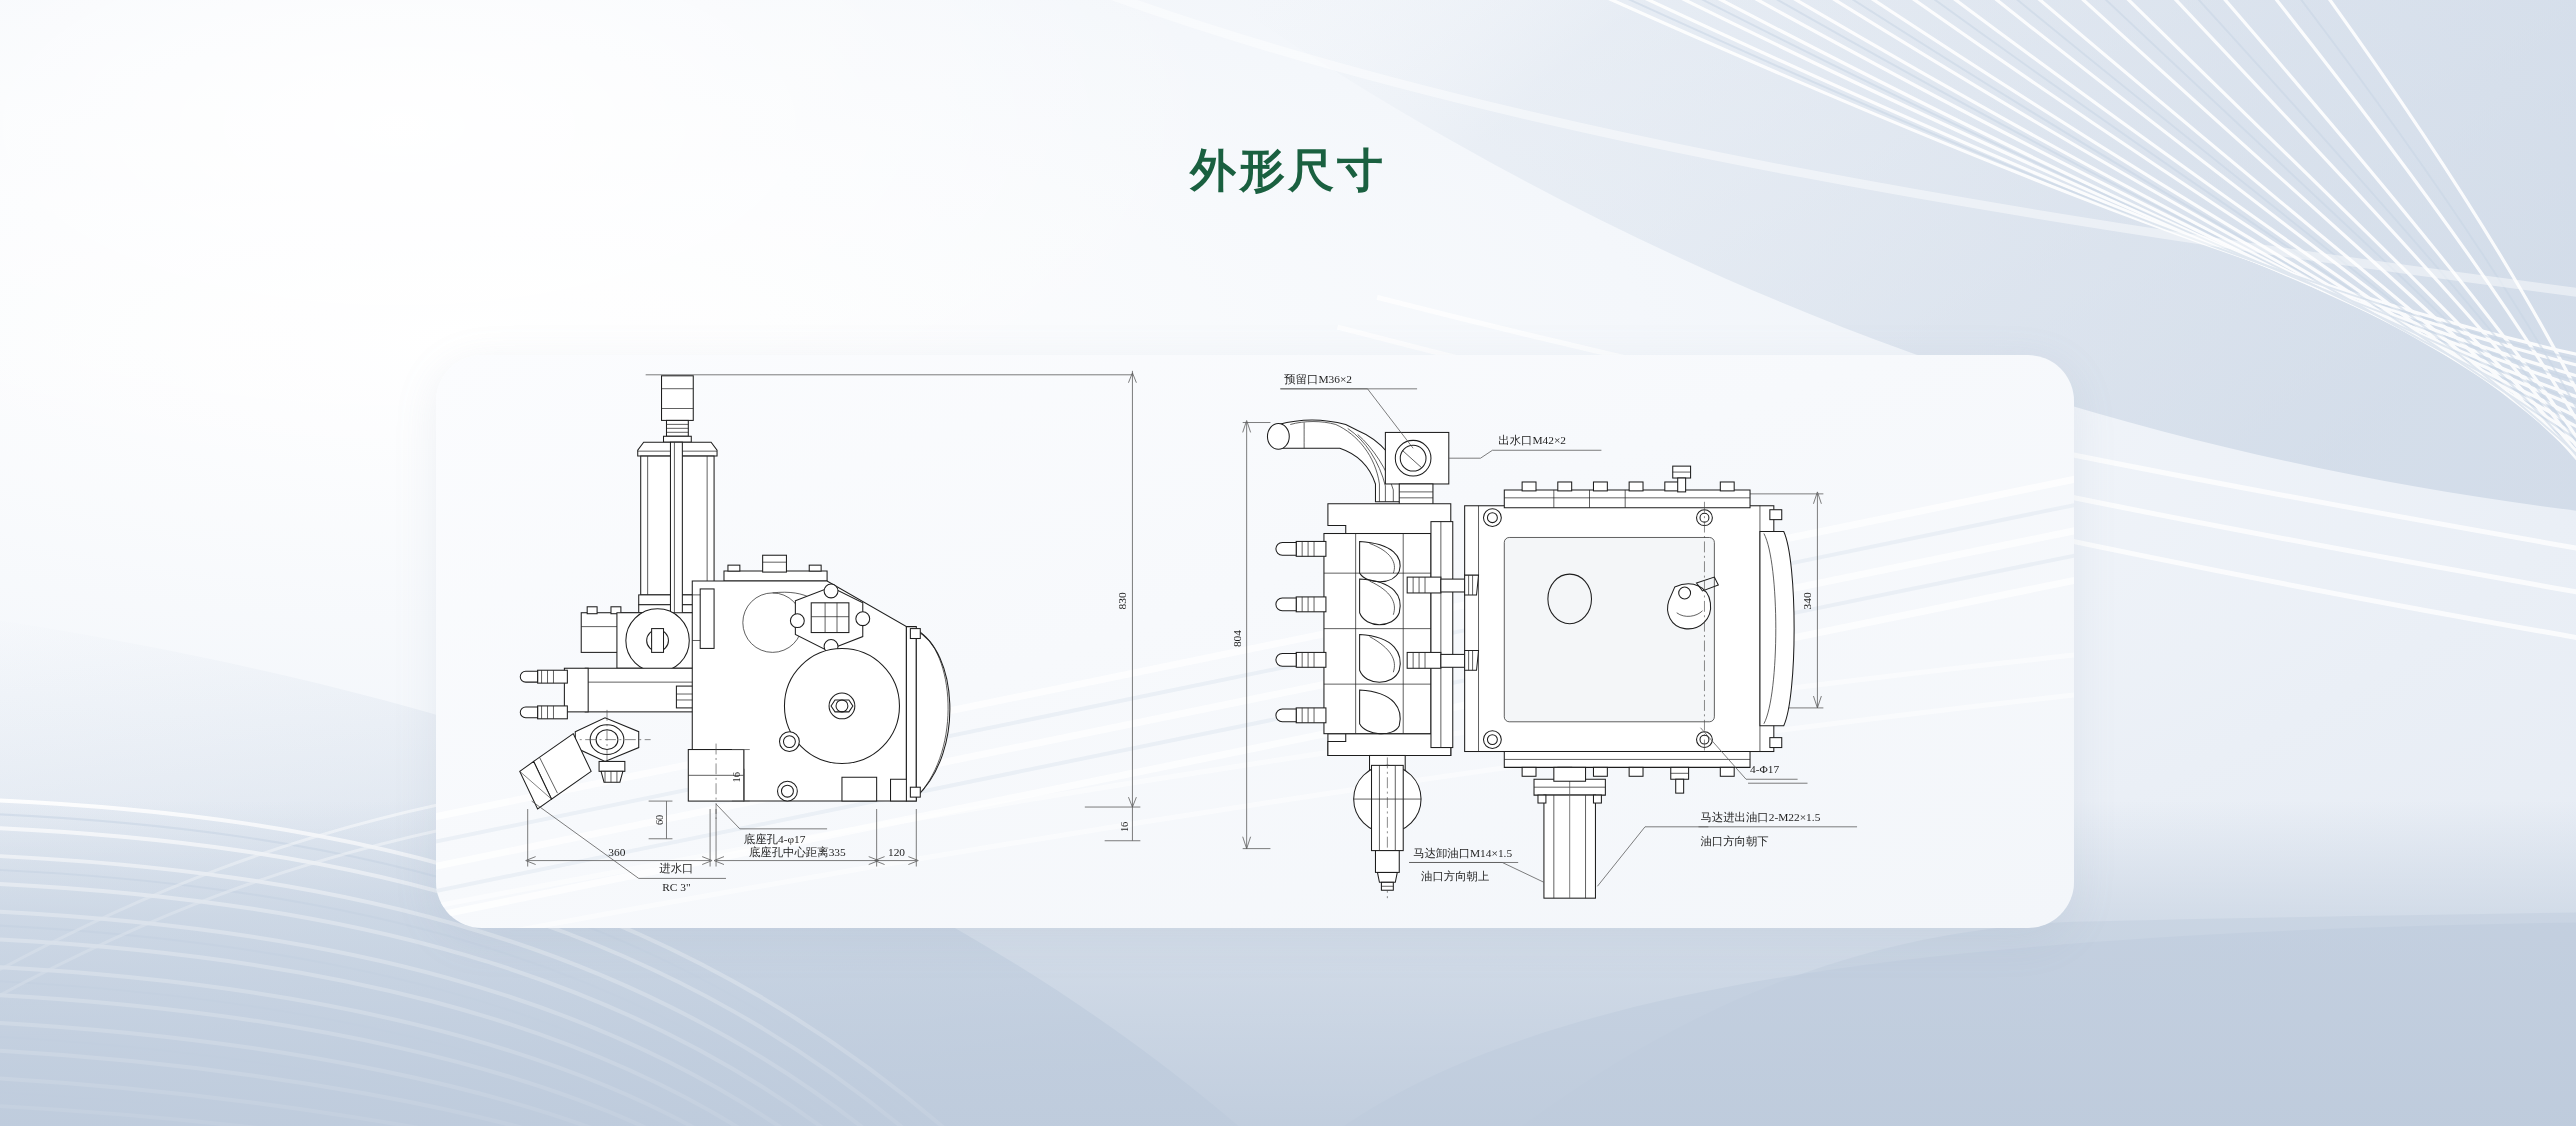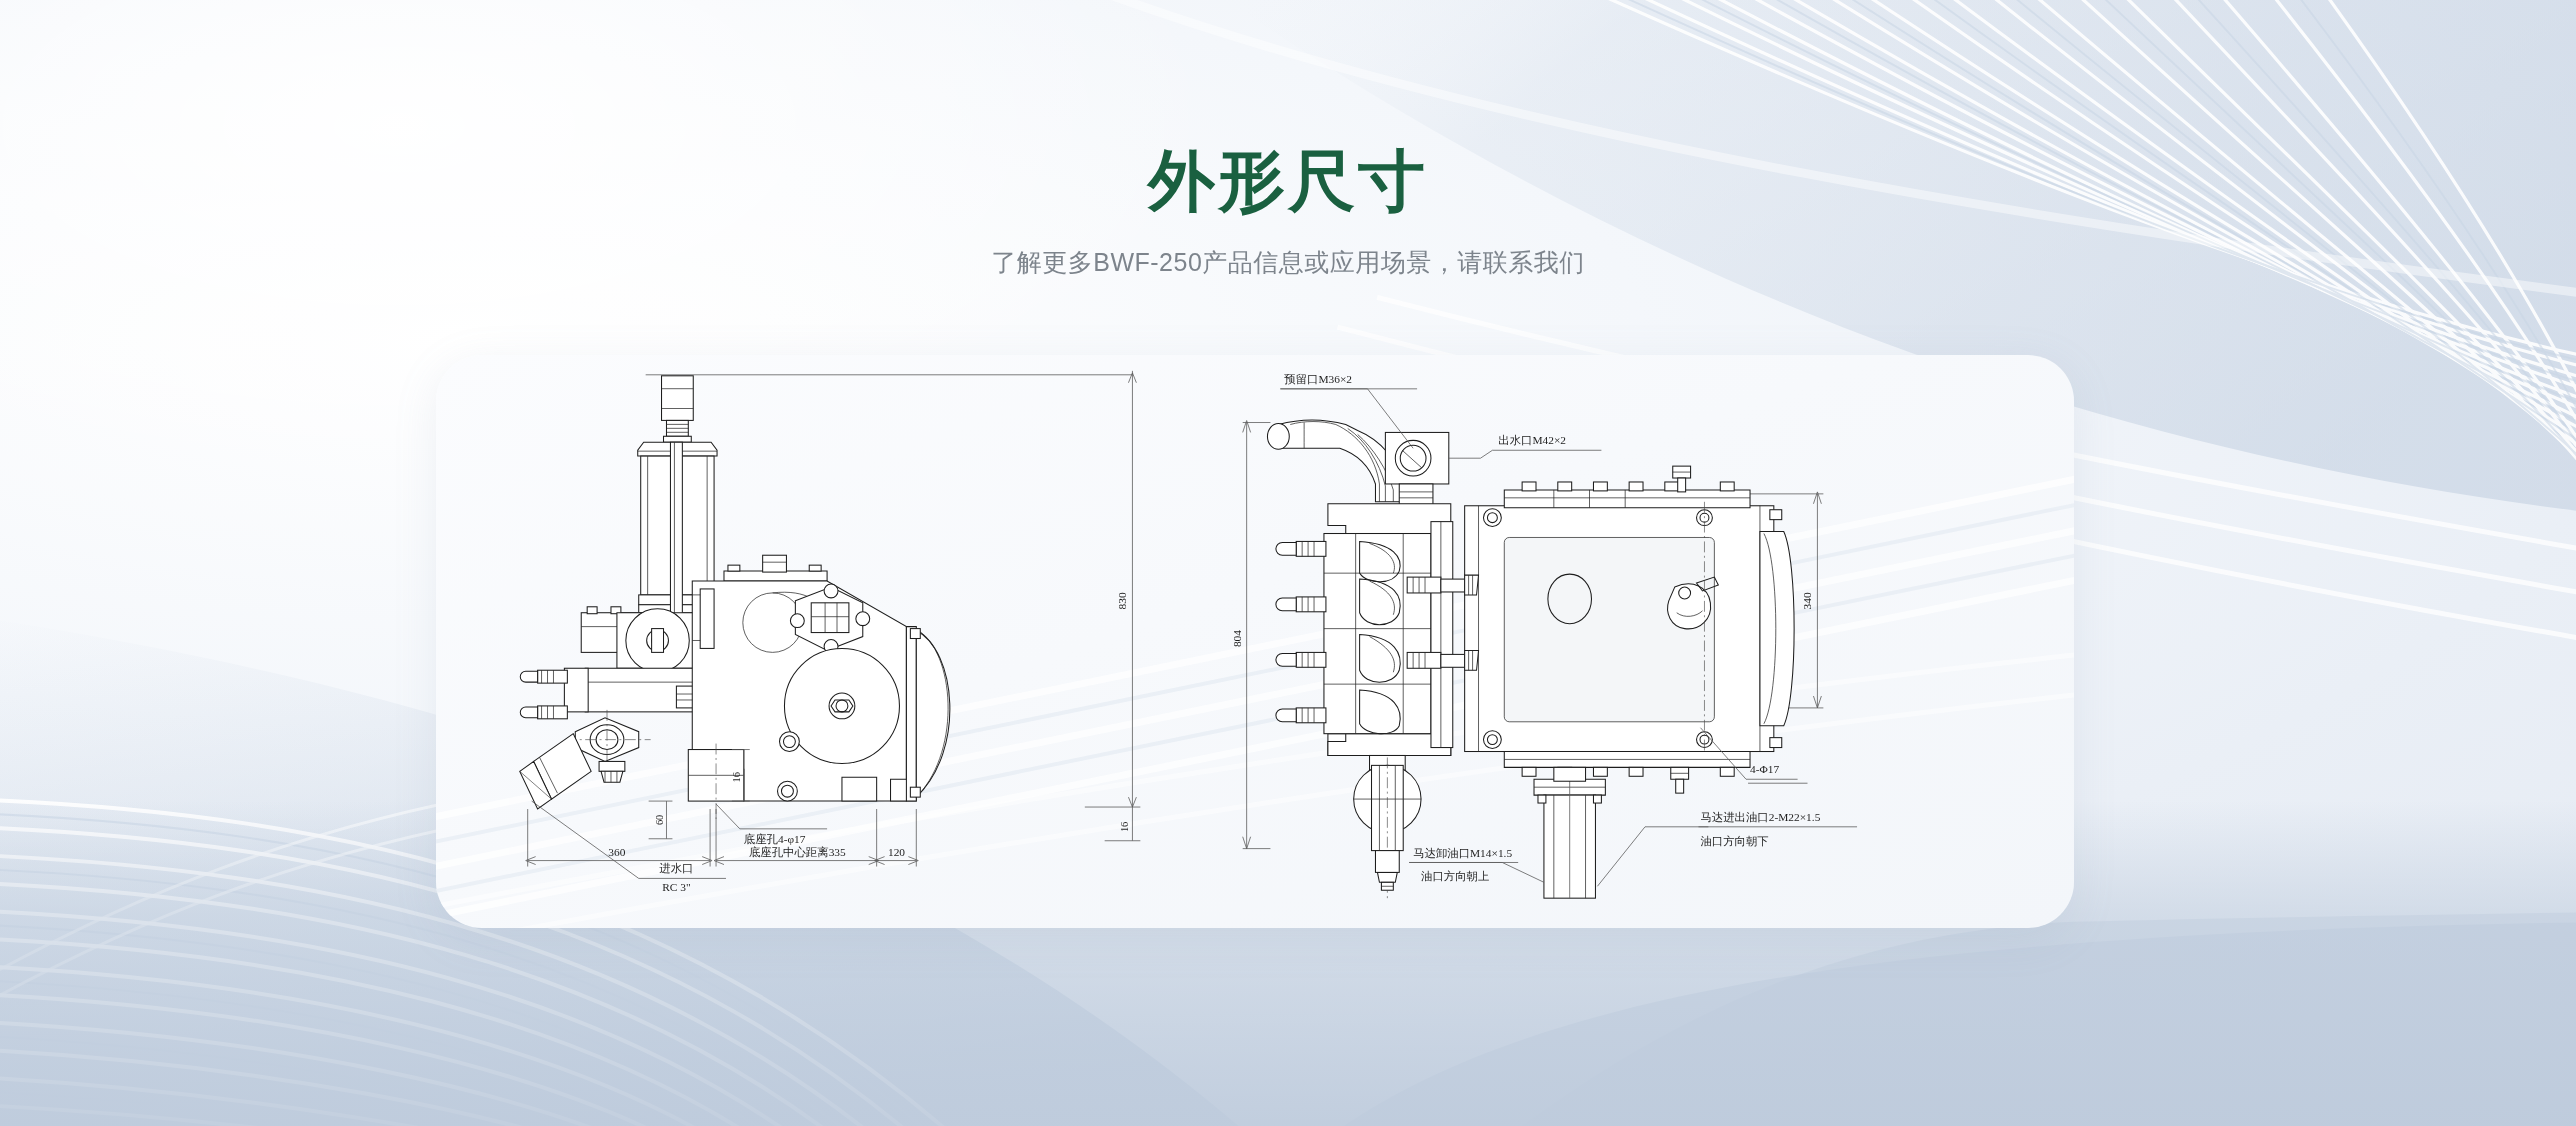--- a/index.html
+++ b/index.html
@@ -24,21 +24,21 @@
   .bg-topwhite {
     position:absolute; left:0; top:0; width:62%; height:56%;
     background:radial-gradient(70% 80% at 25% 20%, rgba(255,255,255,0.95) 0%, rgba(255,255,255,0) 75%);
   }
   .bg-svg { position:absolute; inset:0; width:100%; height:100%; }
 
   
   #header { position:absolute; left:0; right:0; top:0; z-index:3; text-align:center; }
   #page-title {
     margin-top:147px;
-    font-size:67px;
+    font-size:46px;
     font-weight:bold;
     letter-spacing:3px;
     line-height:1;
   }
   #page-subtitle {
     margin-top:36px;
     font-size:25px;
     color:#7d848c;
     letter-spacing:0.5px;
     line-height:1;
@@ -185,21 +185,20 @@
       <path d="M 1300,1180 C 1500,1000 1900,940 2640,930 L 2640,1180 Z" fill="#b9c8db" opacity="0.55"></path>
       <path d="M 2093,930 C 2300,925 2500,922 2640,920 L 2640,1180 L 1480,1180 C 1700,1000 1900,938 2093,930 Z" fill="#bccadc" opacity="0.45"></path>
     </g>
   </svg>
 
   <div class="bg-lower"></div>
 </div>
 
 <div id="header">
   <h1 id="page-title" style="color:#1a6040;">外形尺寸</h1>
-  <p id="page-subtitle" style="color: rgb(125, 132, 140);">了解更多BWF-250产品信息或应用场景，请联系我们</p>
 </div>
 
 <div id="drawing-card">
   <div class="card-inner">
 
     <svg class="card-sheen" viewBox="0 0 1653 578" preserveAspectRatio="none">
       <g stroke="#ffffff" fill="none" stroke-width="7" opacity="0.75">
         <path d="M -20,470 C 300,400 800,300 1680,120"></path>
         <path d="M -20,520 C 300,452 800,352 1680,172"></path>
         <path d="M -20,570 C 300,502 800,402 1680,222"></path>

